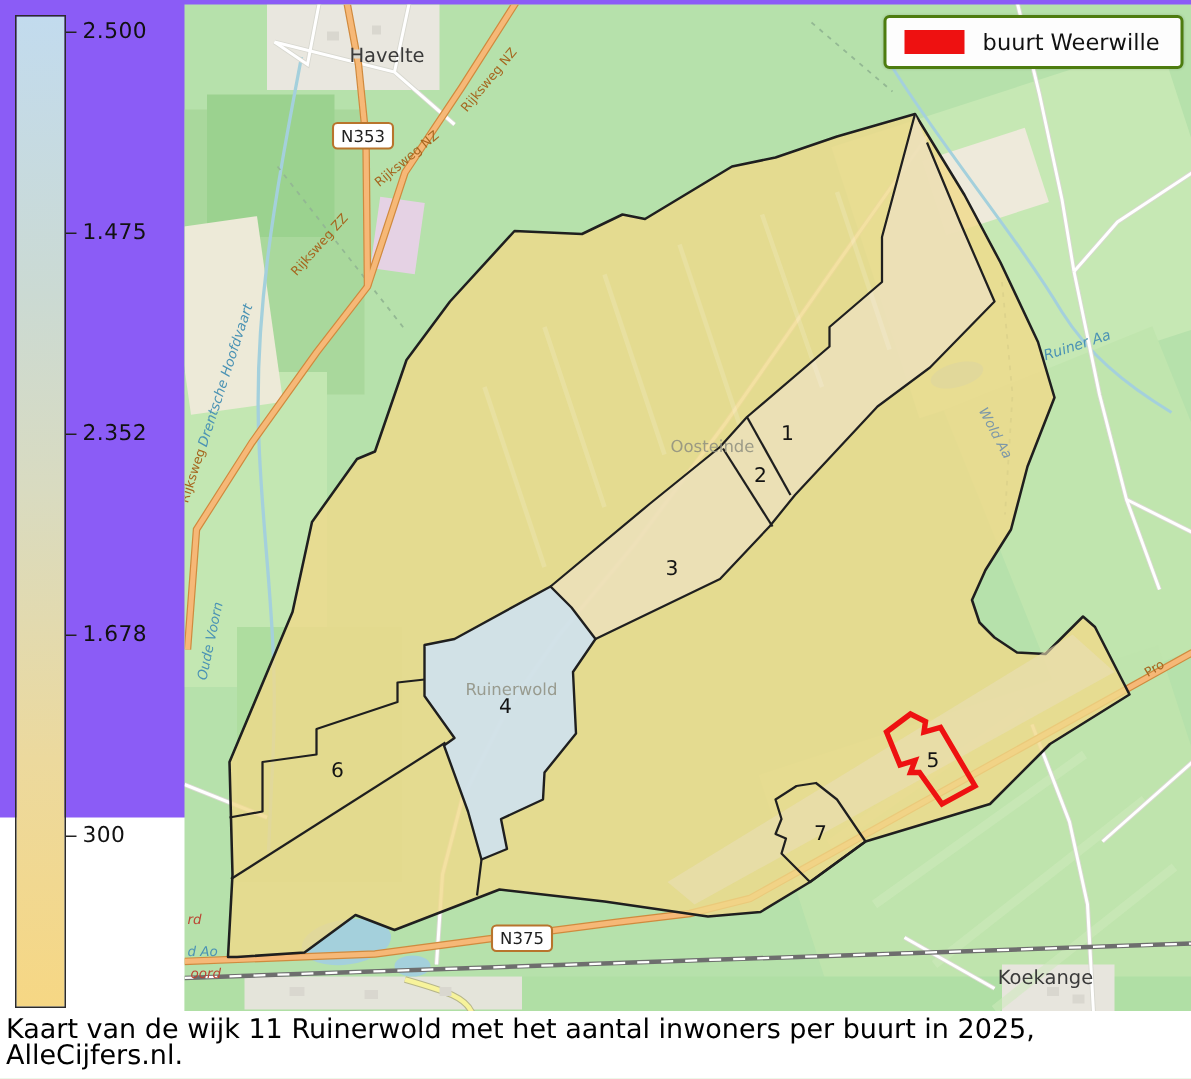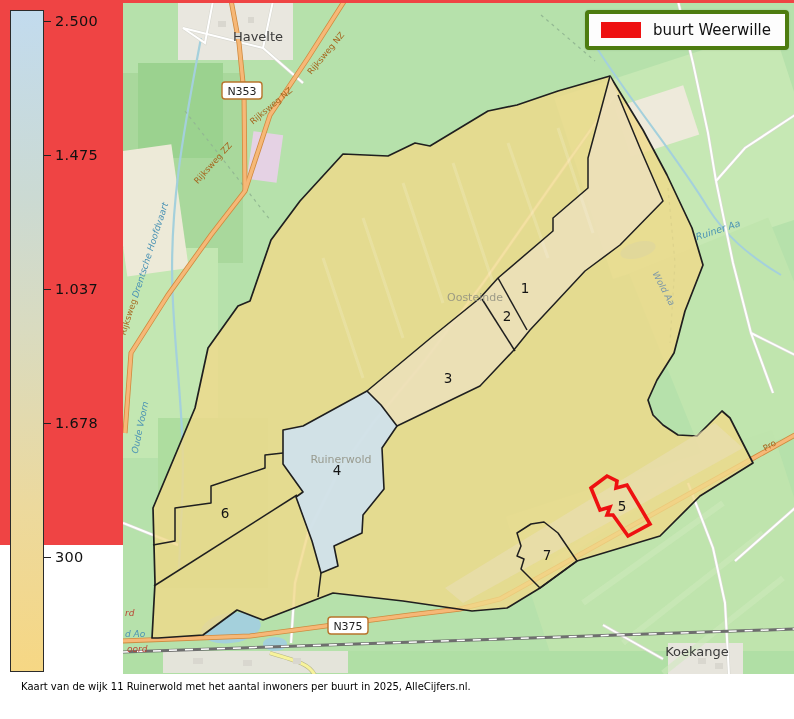--- a/index.html
+++ b/index.html
@@ -1,39 +1,39 @@
 <!DOCTYPE html>
 <html><head>
 <meta charset="utf-8">
 <style>
   html,body{margin:0;padding:0;background:#ffffff;width:794px;height:719px;overflow:hidden;
             font-family:"DejaVu Sans", sans-serif;}
-  #stage{position:relative;width:794px;height:545px;background:#ef4444;}
+  #stage{position:relative;width:794px;height:545px;background:#8b5cf6;}
 
   
   #colorbar-wrap{position:absolute;left:10px;top:10px;width:110px;height:662px;}
   #colorbar{position:absolute;left:0;top:0;width:32px;height:660px;border:1px solid #2b2b2b;
             background:linear-gradient(to top,#f6d784 0%,#ecd99d 25%,#d9dbc0 52%,#cbdad3 72%,#c2dbee 100%);}
   .cb-tick{position:absolute;left:34px;height:0;display:flex;align-items:center;transform:translateY(-50%);}
   .cb-tick .mark{width:7px;height:0;border-top:1.5px solid #222;margin-right:4px;}
   .cb-tick .lbl{font-size:14.5px;color:#111;letter-spacing:.3px;}
 
   
   #map{position:absolute;left:123px;top:3px;width:671px;height:671px;overflow:hidden;background:#b6e1ab;}
   #map svg{display:block;}
 
   
-  #legend{position:absolute;top:7px;right:5px;background:#fdfdfd;border:4px solid #4d7c0f;
+  #legend{position:absolute;top:7px;right:5px;background:#fdfdfd;border:2px solid #4d7c0f;
           border-radius:4px;padding:7px 14px 7px 12px;display:flex;align-items:center;gap:12px;
           box-shadow:0 0 2px rgba(0,0,0,.15);}
   #legend .swatch{width:40px;height:16px;background:#ee1111;}
   #legend .ltext{font-size:15px;color:#111;}
 
   
-  #caption{position:absolute;left:4px;top:678px;font-size:10px;color:#000;line-height:17px;margin-left:17px;}
+  #caption{position:absolute;left:4px;top:678px;font-size:18px;color:#000;line-height:17px;}
 
   
   text{font-family:"DejaVu Sans", sans-serif;}
   .town{font-size:13px;fill:#3a3a3a;text-anchor:middle;}
   .place-faint{font-size:11px;fill:#8f8f80;opacity:.85;text-anchor:middle;}
   .roadname{font-size:8.5px;fill:#a5661f;text-anchor:middle;}
   .watername{font-size:9px;fill:#4b93b4;font-style:italic;text-anchor:middle;}
   .edgename-red{font-size:9px;fill:#bb4433;font-style:italic;text-anchor:start;}
   .edgename-blue{font-size:9px;fill:#4b93b4;font-style:italic;text-anchor:start;}
   .shieldtext{font-size:11px;fill:#222;text-anchor:middle;}
@@ -49,21 +49,21 @@
     <div class="cb-tick" style="top:11px">
         <span class="mark"></span>
         <span class="lbl">2.500</span>
       </div>
     <div class="cb-tick" style="top:145px">
         <span class="mark"></span>
         <span class="lbl">1.475</span>
       </div>
     <div class="cb-tick" style="top:279px">
         <span class="mark"></span>
-        <span class="lbl">1.037</span>
+        <span class="lbl">2.352</span>
       </div>
     <div class="cb-tick" style="top:413px">
         <span class="mark"></span>
         <span class="lbl">1.678</span>
       </div>
     <div class="cb-tick" style="top:547px">
         <span class="mark"></span>
         <span class="lbl">300</span>
       </div>
   </div>

